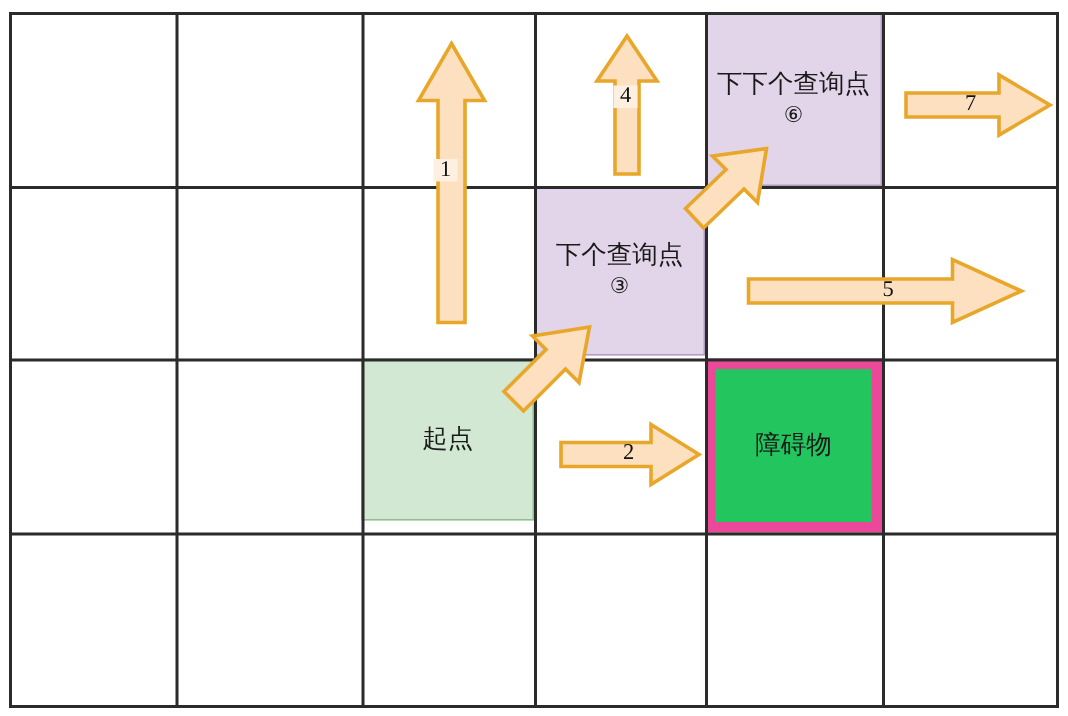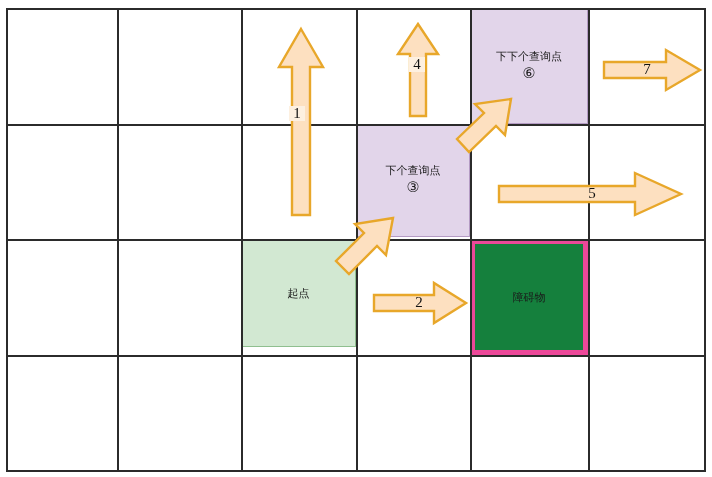--- a/index.html
+++ b/index.html
@@ -21,21 +21,21 @@
   
   .grid-cell {
     position: absolute;
     box-sizing: border-box;
     display: flex;
     flex-direction: column;
     align-items: center;
     justify-content: center;
   }
   .cell-label {
-    font-size: 11px;
+    font-size: 17px;
     color: #1a1a1a;
     line-height: 1.35;
     text-align: right;
     white-space: nowrap;
     font-family: Liberation Serif, serif;
   }
   .cell-sub {
     font-size: 14.5px;
     color: #1a1a1a;
     line-height: 1.35;
@@ -75,21 +75,21 @@
 
   <div class="grid-cell" style="left:470px; top:8px; width:118px; height:116px; background:#e2d5ea; border:1px solid #b49bc4;">
     <div class="cell-label">下下个查询点</div>
     <div class="cell-sub">⑥</div>
   </div>
 
   <div class="grid-cell" style="left:241px; top:239px; width:115px; height:108px; background:#d2e8d2; border:1px solid #8fbf8f;">
     <div class="cell-label">起点</div>
   </div>
 
-  <div class="grid-cell" style="left:470px; top:239px; width:118px; height:116px; background:#15803d; border:5px solid #ec4899;">
+  <div class="grid-cell" style="left:470px; top:239px; width:118px; height:116px; background:#22c55e; border:7px solid #ec4899;">
     <div class="cell-label">障碍物</div>
   </div>
 
   <div class="grid-line-h" style="left:6px; top:8px;   width:700px;"></div>
   <div class="grid-line-h" style="left:6px; top:124px; width:700px;"></div>
   <div class="grid-line-h" style="left:6px; top:239px; width:700px;"></div>
   <div class="grid-line-h" style="left:6px; top:355px; width:700px;"></div>
   <div class="grid-line-h" style="left:6px; top:470px; width:700px;"></div>
 
   <div class="grid-line-v" style="left:6px;   top:8px; height:464px;"></div>

